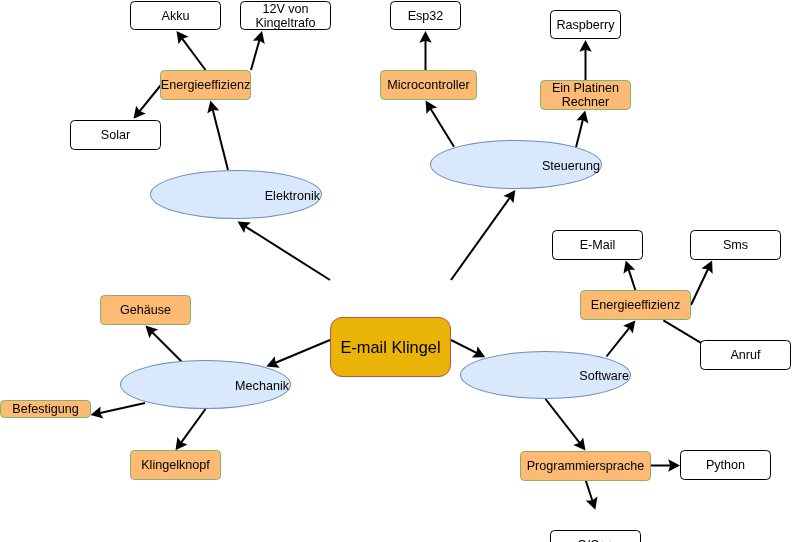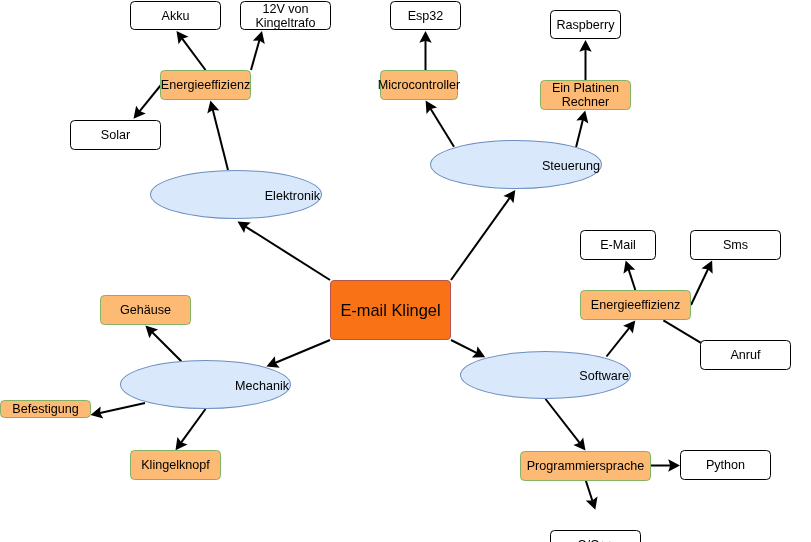--- a/index.html
+++ b/index.html
@@ -10,21 +10,21 @@
   #canvas{position:relative;width:811px;height:542px;background:#fff;transform:translateZ(0);padding-left:47px;}
   svg#edge-layer{position:absolute;left:0;top:0;width:811px;height:542px;overflow:visible;}
   .node{position:absolute;box-sizing:border-box;display:flex;
         align-items:center;justify-content:center;text-align:center;
         font-size:12.6px;line-height:14px;color:#000;}
   .node .lbl{display:block;padding:0 1px;transform:translateZ(0) translateY(0.3px);}
   .shape-rect{border:1.1px solid #000;border-radius:4.5px;background:#fff;}
   .shape-green{border:1.1px solid #82b366;border-radius:4.5px;background:#fdba74;}
   .shape-ellipse{border:1px solid #6c8ebf;border-radius:50%;background:#dae8fc;justify-content:flex-end;}
   .shape-ellipse .lbl{transform:translateZ(0) translateY(1.0px);}
-  .shape-center{border:1px solid #b85450;background:#f97316;border-radius:4px;font-size:16.4px;line-height:18px;}
+  .shape-center{border:1px solid #b85450;background:#eab308;border-radius:12px;font-size:16.4px;line-height:18px;margin-top:37px;}
   .shape-center .lbl{transform:translateZ(0) translateY(-0.5px);}
 </style>
 </head>
 <body>
 
 <div id="canvas">
   <svg id="edge-layer" viewBox="0 0 811 542" width="811" height="542">
     <g>
       <line x1="205.5" y1="70" x2="181.63" y2="37.9" stroke="#000000" stroke-width="2.0" stroke-linecap="butt"></line>
       <path d="M 176.5 31 L 188.52 36.77 L 182.35 38.86 L 178.57 44.17 Z" fill="#000000"></path>
@@ -123,36 +123,36 @@
       </div>
     <div class="node shape-rect" style="left:390px;top:1px;width:71px;height:29px">
         <span class="lbl">Esp32</span>
       </div>
     <div class="node shape-rect" style="left:550px;top:10px;width:71px;height:29px">
         <span class="lbl">Raspberry</span>
       </div>
     <div class="node shape-green" style="left:160px;top:70px;width:91px;height:30px">
         <span class="lbl">Energieeffizienz</span>
       </div>
-    <div class="node shape-green" style="left:380px;top:70px;width:78px;height:30px">
+    <div class="node shape-green" style="left:380px;top:70px;width:97px;height:30px">
         <span class="lbl">Microcontroller</span>
       </div>
     <div class="node shape-green" style="left:540px;top:80px;width:91px;height:30px">
         <span class="lbl">Ein Platinen<br>Rechner</span>
       </div>
     <div class="node shape-rect" style="left:70px;top:120px;width:91px;height:30px">
         <span class="lbl">Solar</span>
       </div>
     <div class="node shape-ellipse" style="left:150px;top:170px;width:172px;height:49px">
         <span class="lbl">Elektronik</span>
       </div>
     <div class="node shape-ellipse" style="left:430px;top:140px;width:172px;height:49px">
         <span class="lbl">Steuerung</span>
       </div>
-    <div class="node shape-rect" style="left:580px;top:230px;width:76px;height:30px">
+    <div class="node shape-rect" style="left:552px;top:230px;width:91px;height:30px">
         <span class="lbl">E-Mail</span>
       </div>
     <div class="node shape-rect" style="left:690px;top:230px;width:91px;height:30px">
         <span class="lbl">Sms</span>
       </div>
     <div class="node shape-green" style="left:100px;top:295px;width:91px;height:30px">
         <span class="lbl">Gehäuse</span>
       </div>
     <div class="node shape-center" style="left:330px;top:280px;width:121px;height:60px">
         <span class="lbl">E-mail Klingel</span>

